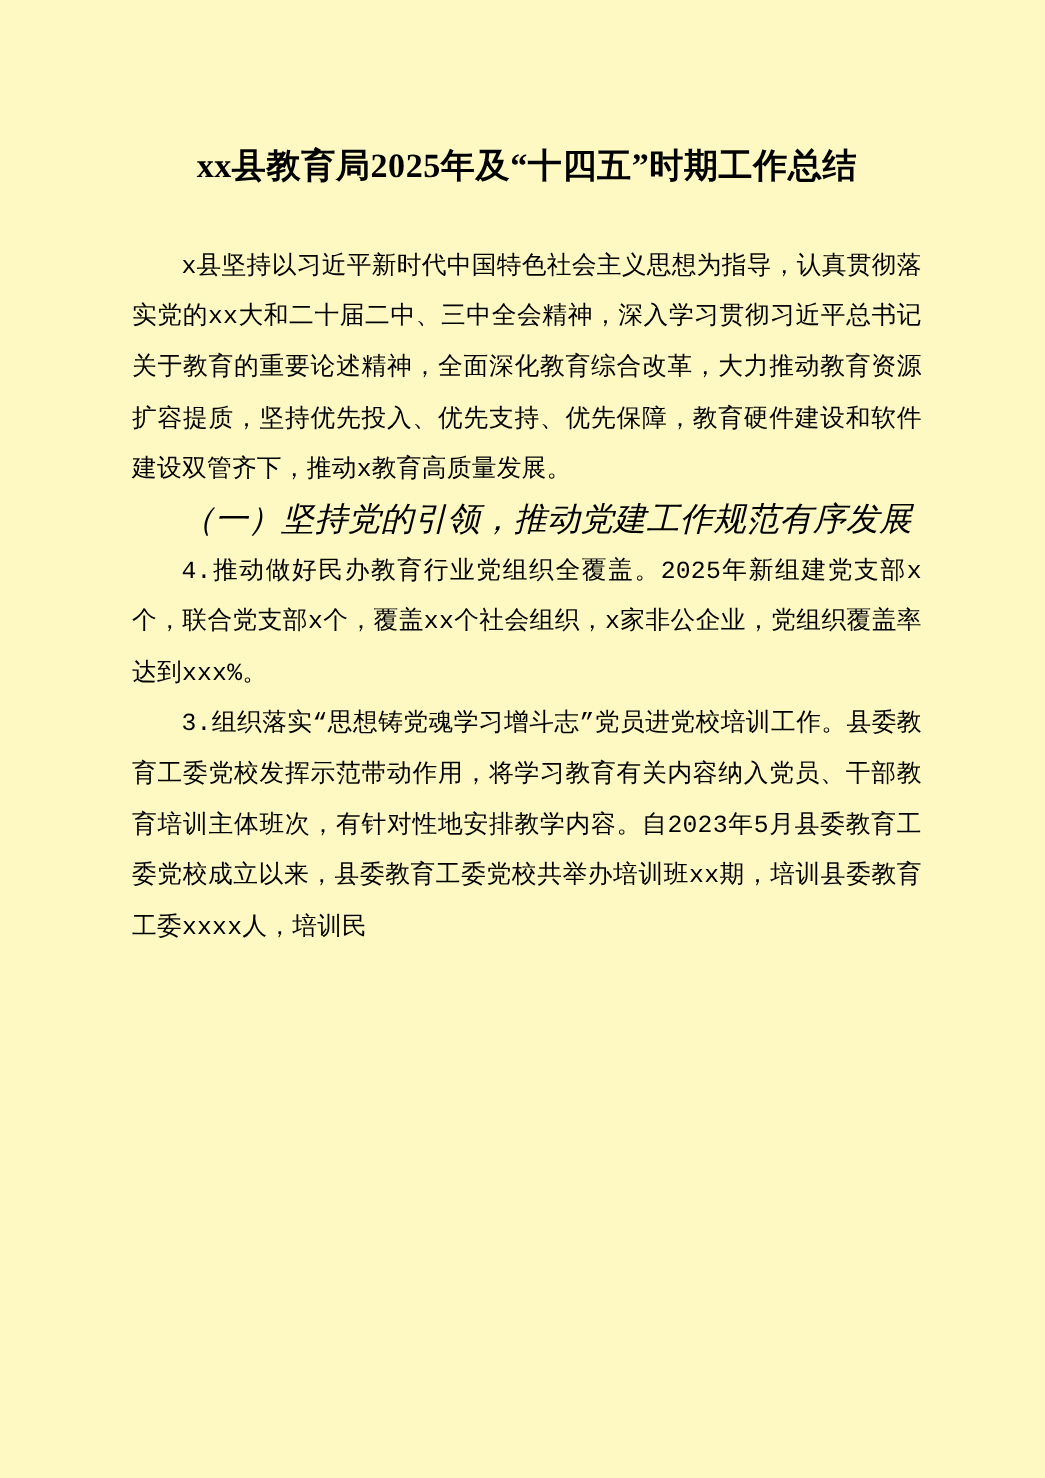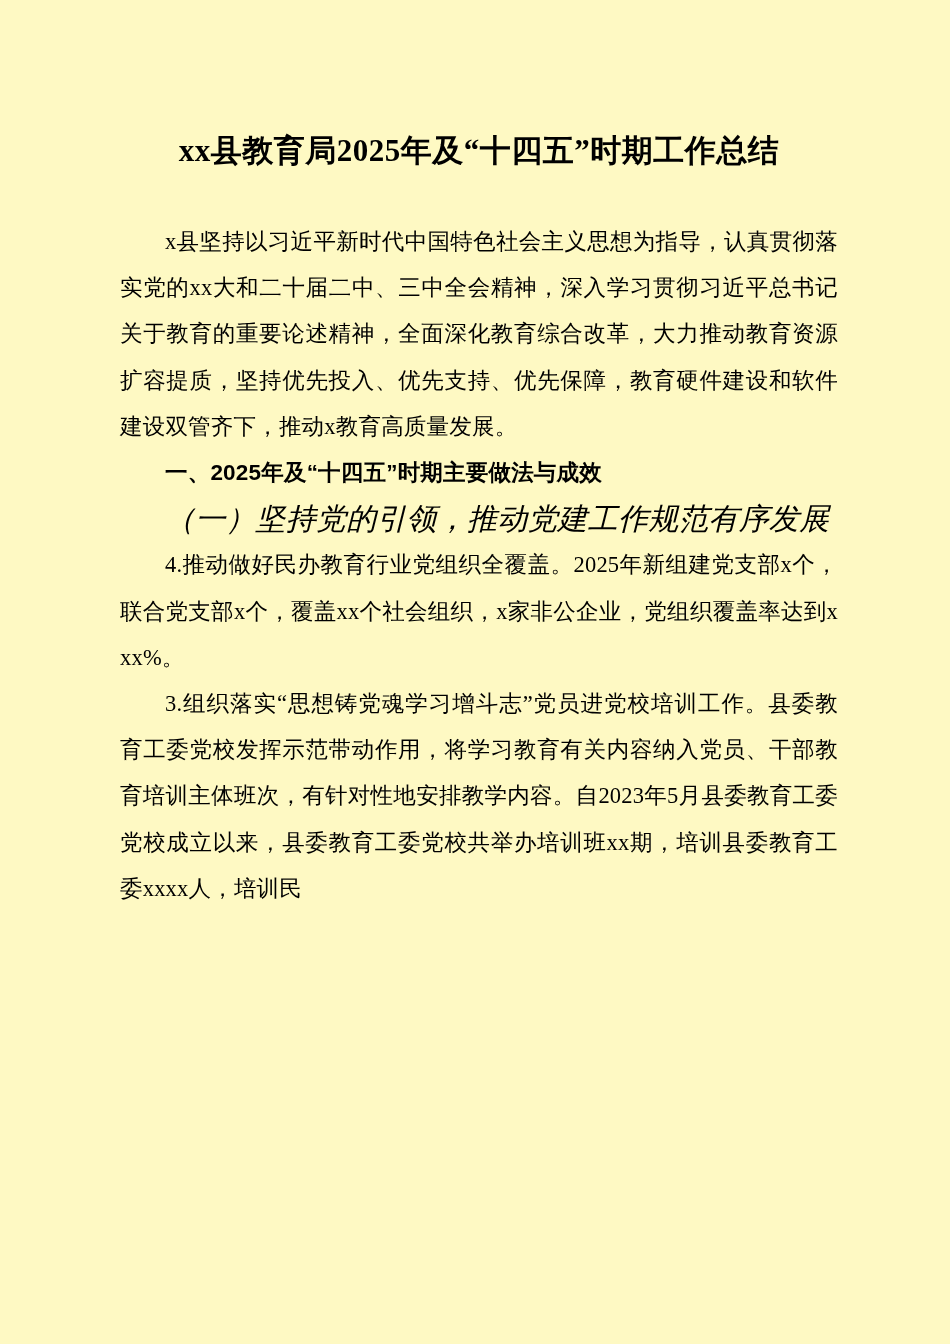--- a/index.html
+++ b/index.html
@@ -50,21 +50,21 @@
 
   
   .title-gap {
     height: 43px;
   }
 
   
   .para {
     margin: 0;
     padding: 0;
-    font-family: Liberation Serif, serif;
+    font-family: Liberation Mono, monospace;
     font-size: 22.5px;
     line-height: 46.2px;
     text-align: justify;
     text-justify: inter-character;
     text-align-last: left;
     text-indent: 45px;
     color: #000000;
     letter-spacing: 0.2px;
     word-break: break-all;
   }
@@ -102,21 +102,20 @@
 
 <div class="page">
   <div class="content">
 
     <h1 class="doc-title">xx县教育局2025年及“十四五”时期工作总结</h1>
 
     <div class="title-gap"></div>
 
     <p class="para">x县坚持以习近平新时代中国特色社会主义思想为指导，认真贯彻落实党的xx大和二十届二中、三中全会精神，深入学习贯彻习近平总书记关于教育的重要论述精神，全面深化教育综合改革，大力推动教育资源扩容提质，坚持优先投入、优先支持、优先保障，教育硬件建设和软件建设双管齐下，推动x教育高质量发展。</p>
 
-    <p class="head1">一、2025年及“十四五”时期主要做法与成效</p>
 
     <p class="head2">（一）坚持党的引领，推动党建工作规范有序发展</p>
 
 
     <p class="para">4.推动做好民办教育行业党组织全覆盖。2025年新组建党支部x个，联合党支部x个，覆盖xx个社会组织，x家非公企业，党组织覆盖率达到xxx%。</p>
 
     <p class="para">3.组织落实“思想铸党魂学习增斗志”党员进党校培训工作。县委教育工委党校发挥示范带动作用，将学习教育有关内容纳入党员、干部教育培训主体班次，有针对性地安排教学内容。自2023年5月县委教育工委党校成立以来，县委教育工委党校共举办培训班xx期，培训县委教育工委xxxx人，培训民</p>
 
   </div>
 </div>

